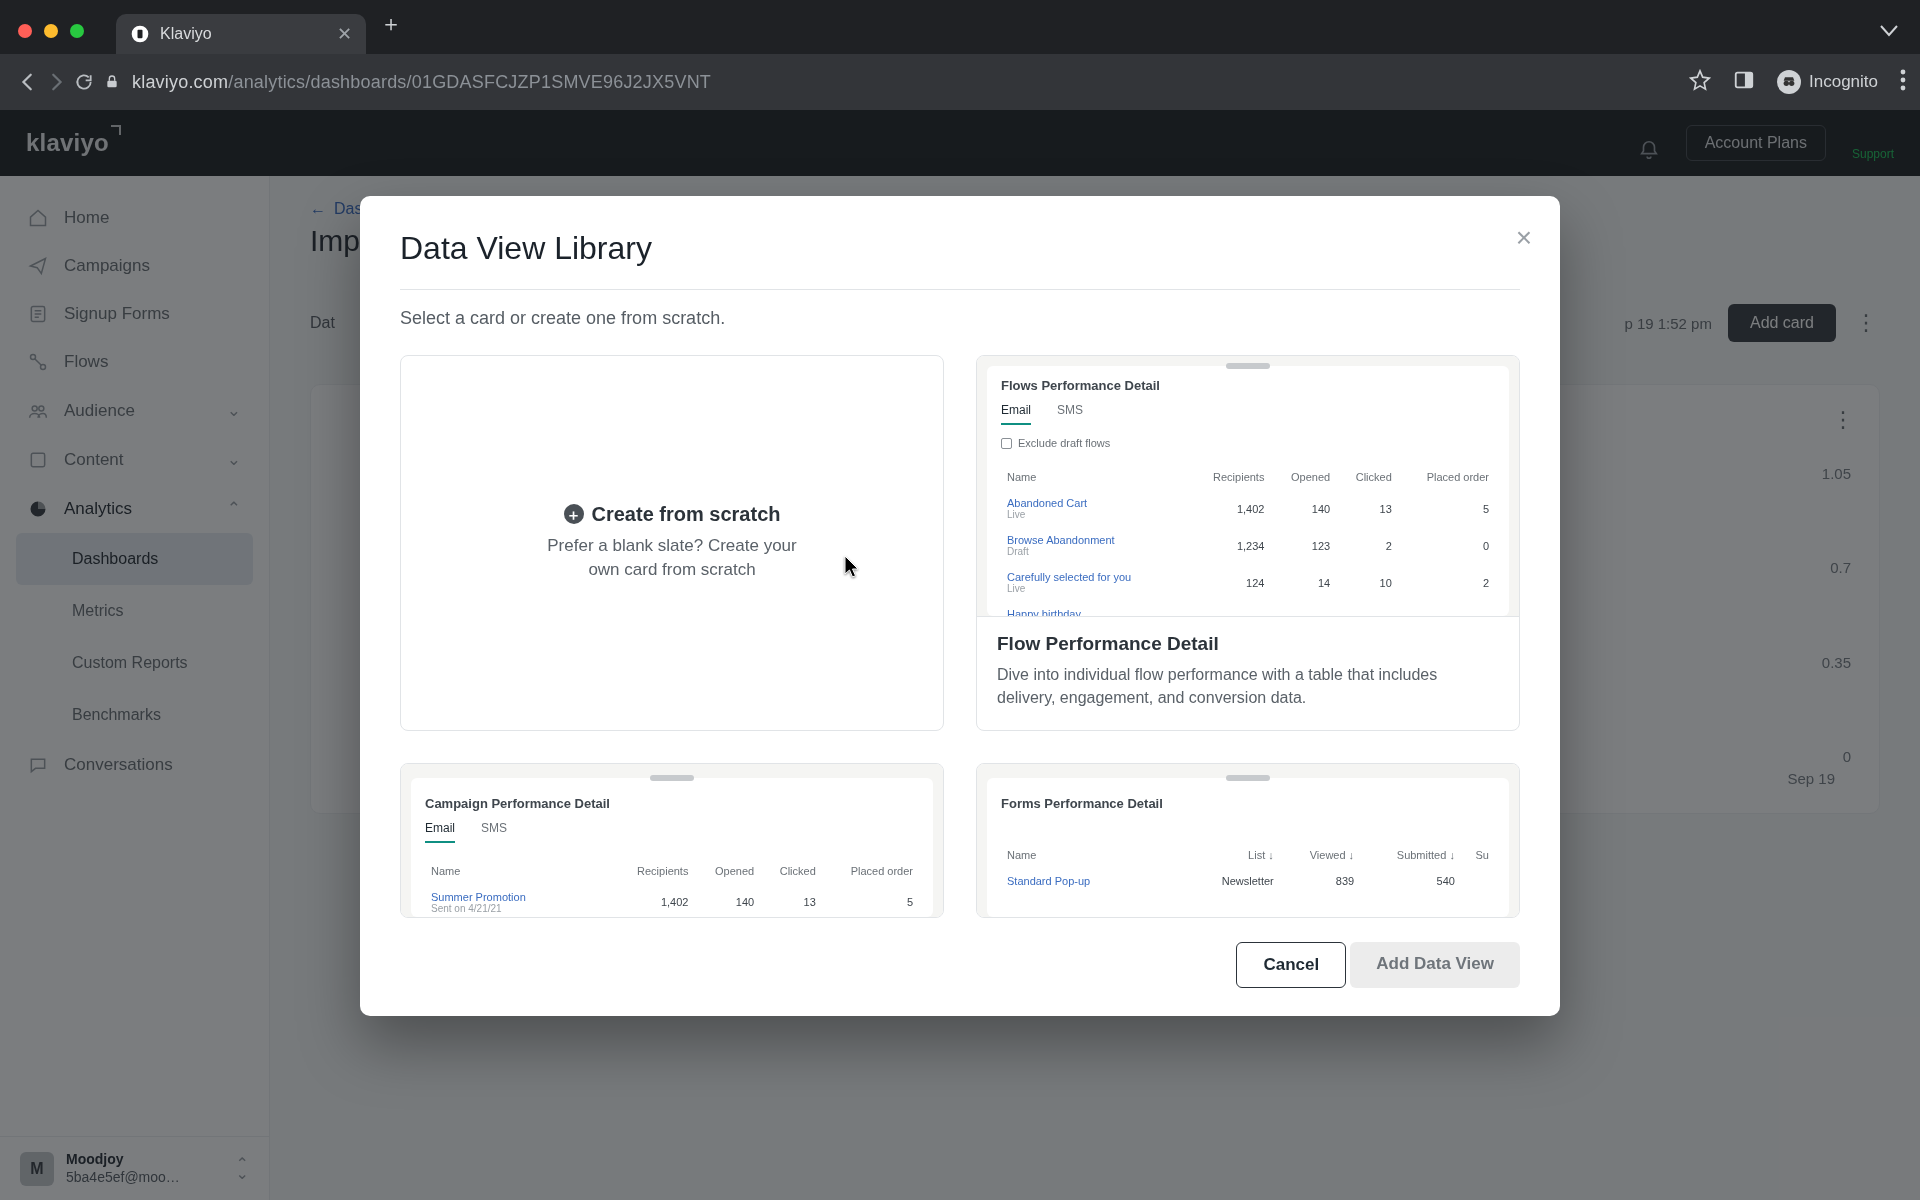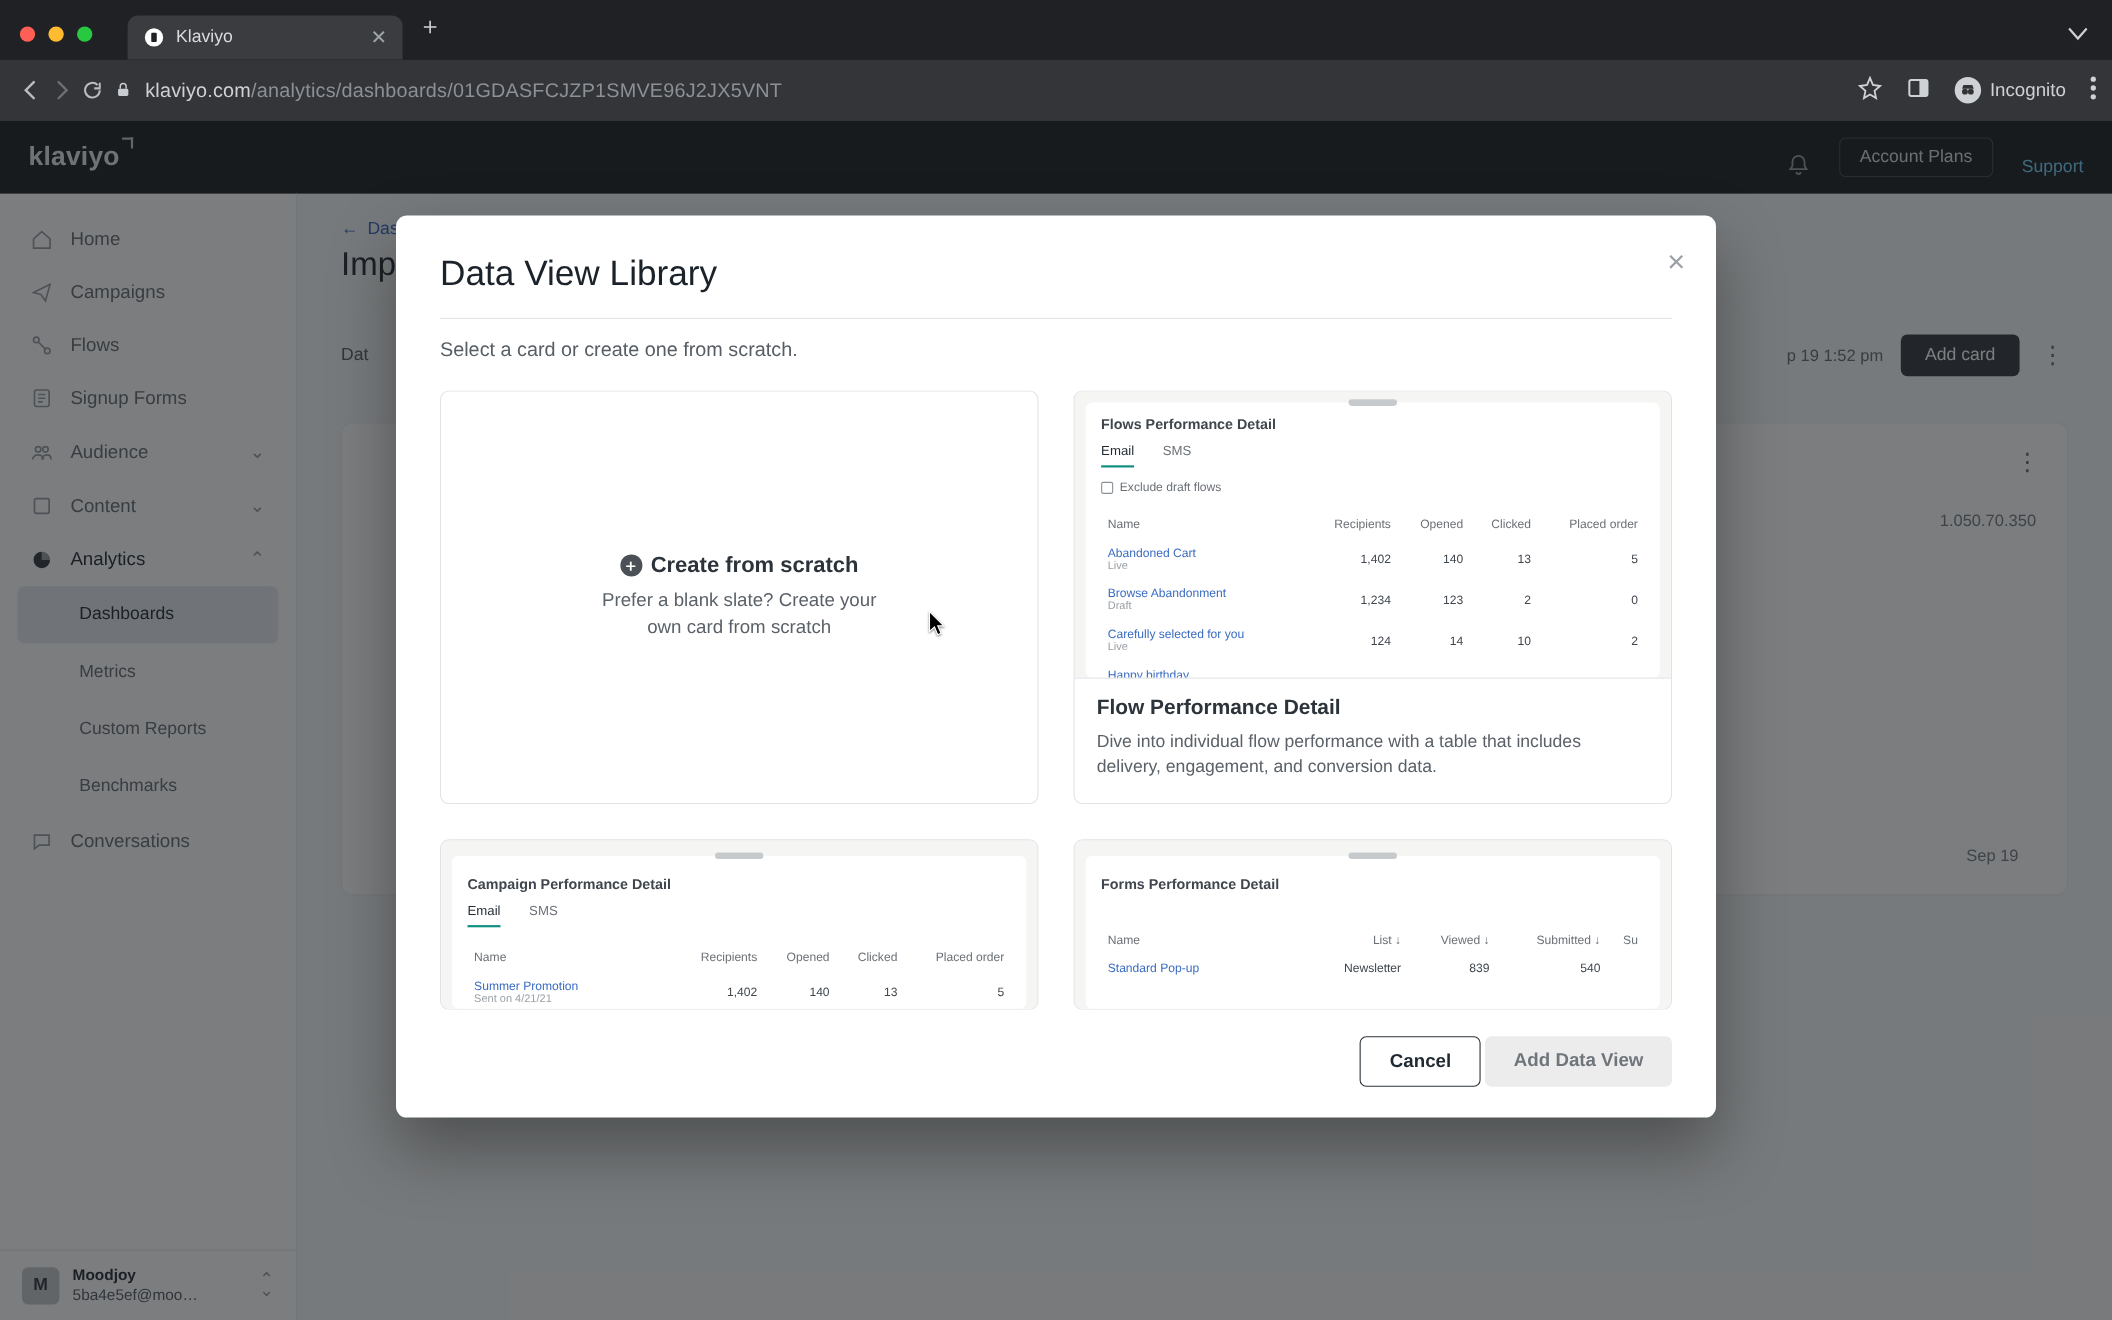--- a/index.html
+++ b/index.html
@@ -46,21 +46,21 @@
 
   
   .app{position:absolute;top:110px;left:0;right:0;bottom:0;}
   .app-topbar{height:66px;background:var(--app-topbar);display:flex;align-items:center;padding:0 26px;gap:24px;color:#e7e9eb;}
   .logo{font-weight:600;font-size:24px;letter-spacing:.2px;position:relative;padding-right:10px;}
   .logo-mark{position:absolute;top:-4px;right:-2px;width:10px;height:10px;border:2px solid #c7cacd;border-left:none;border-bottom:none;}
   .search{width:280px;height:38px;border:1px solid #4a4f55;border-radius:4px;display:flex;align-items:center;padding:0 12px;gap:8px;color:#8c9197;}
   .search input{flex:1;background:transparent;border:none;color:#d4d7d9;font-size:15px;outline:none;}
   .top-right{margin-left:auto;display:flex;align-items:flex-end;gap:26px;}
   .top-btn{border:1px solid #4a4f55;border-radius:6px;padding:8px 18px;color:#dcdfe2;font-size:16px;}
-  .support-link{color:#7dd3fc;font-size:16px;}
+  .support-link{color:#22c55e;font-size:12px;}
 
   .app-body{display:flex;height:calc(100% - 66px);}
 
   
   .sidebar{width:270px;background:var(--sidebar-bg);border-right:1px solid #ebedef;display:flex;flex-direction:column;padding-top:18px;}
   .side-item{display:flex;align-items:center;gap:16px;padding:14px 28px;color:var(--sidebar-text);font-size:17px;position:relative;}
   .side-item .chev{margin-left:auto;color:#9aa0a6;}
   .side-sub{padding-left:72px;font-size:16px;color:var(--sidebar-text);height:52px;display:flex;align-items:center;}
   .side-sub.selected{background:var(--sidebar-selected);color:#2b323a;border-radius:6px;margin:0 16px;padding-left:56px;}
   .side-item.expanded{color:#2b323a;}
@@ -74,21 +74,21 @@
   .main{flex:1;background:var(--page-bg);padding:24px 40px;position:relative;overflow:hidden;}
   .breadcrumb{color:var(--link);font-size:16px;display:flex;align-items:center;gap:8px;}
   .page-title{font-size:30px;color:#2b323a;margin:6px 0 0 0;font-weight:500;}
   .toolbar-row{display:flex;align-items:center;margin-top:46px;gap:16px;}
   .toolbar-left{color:#5a6168;font-size:16px;}
   .toolbar-right{margin-left:auto;display:flex;align-items:center;gap:16px;color:#6b7177;font-size:15px;}
   .btn-dark{background:var(--btn-dark);color:#fff;border-radius:6px;padding:10px 22px;font-size:16px;}
   .kebab{width:28px;text-align:center;color:#6b7177;font-size:22px;}
   .card-stub{margin-top:42px;background:#fff;border:1px solid #edeff1;border-radius:10px;height:430px;position:relative;padding:28px 32px;}
   .card-stub .kebab{position:absolute;right:22px;top:22px;}
-  .yaxis{position:absolute;right:28px;top:80px;bottom:48px;display:flex;justify-content:space-between;color:#7a8188;font-size:15px;text-align:right;}
+  .yaxis{position:absolute;right:28px;top:80px;bottom:48px;display:flex;flex-direction:column;justify-content:space-between;color:#7a8188;font-size:15px;text-align:right;}
   .xend{position:absolute;right:44px;bottom:26px;color:#7a8188;font-size:15px;}
 
   
   .cursor{position:absolute;width:16px;height:24px;pointer-events:none;z-index:2000;}
   .cursor svg{filter:drop-shadow(0 1px 1px rgba(0,0,0,.5));}
 
   
   .overlay{position:absolute;top:110px;left:0;right:0;bottom:0;background:var(--overlay);display:flex;align-items:flex-start;justify-content:center;z-index:1000;}
   .modal{margin-top:86px;width:1200px;max-height:820px;background:var(--modal-bg);border-radius:10px;box-shadow:0 28px 60px rgba(0,0,0,.35);padding:34px 40px 28px;display:flex;flex-direction:column;position:relative;}
   .modal-close{position:absolute;right:28px;top:28px;color:#9aa0a6;font-size:28px;line-height:1;}
@@ -239,32 +239,32 @@
             <span>Home</span>
           </div>
         <div class="side-item">
             <svg class="ic" viewBox="0 0 24 24">
               <path d="M3 12l18-9-5 18-5-7z" stroke="#9aa0a6" stroke-width="1.8" fill="none"></path>
             </svg>
             <span>Campaigns</span>
           </div>
         <div class="side-item">
             <svg class="ic" viewBox="0 0 24 24">
+              <rect x="4" y="3" width="16" height="18" rx="2" stroke="#9aa0a6" stroke-width="1.8" fill="none"></rect>
+              <path d="M8 8h8M8 12h8M8 16h5" stroke="#9aa0a6" stroke-width="1.8"></path>
+            </svg>
+            <span>Signup Forms</span>
+          </div>
+        <div class="side-item">
+            <svg class="ic" viewBox="0 0 24 24">
               <circle cx="6" cy="6" r="3" stroke="#9aa0a6" stroke-width="1.8" fill="none"></circle>
               <circle cx="18" cy="18" r="3" stroke="#9aa0a6" stroke-width="1.8" fill="none"></circle>
               <path d="M8 8l8 8" stroke="#9aa0a6" stroke-width="1.8"></path>
             </svg>
             <span>Flows</span>
-          </div>
-        <div class="side-item">
-            <svg class="ic" viewBox="0 0 24 24">
-              <rect x="4" y="3" width="16" height="18" rx="2" stroke="#9aa0a6" stroke-width="1.8" fill="none"></rect>
-              <path d="M8 8h8M8 12h8M8 16h5" stroke="#9aa0a6" stroke-width="1.8"></path>
-            </svg>
-            <span>Signup Forms</span>
           </div>
         <div class="side-item">
             <svg class="ic" viewBox="0 0 24 24">
               <circle cx="8" cy="9" r="3" stroke="#9aa0a6" stroke-width="1.8" fill="none"></circle>
               <circle cx="16" cy="9" r="3" stroke="#9aa0a6" stroke-width="1.8" fill="none"></circle>
               <path d="M2 20c0-3 3-5 6-5s6 2 6 5M12 20c0-3 3-5 6-5s4 2 4 5" stroke="#9aa0a6" stroke-width="1.8" fill="none"></path>
             </svg>
             <span>Audience</span>
             <span class="chev">⌄</span>
           </div>

